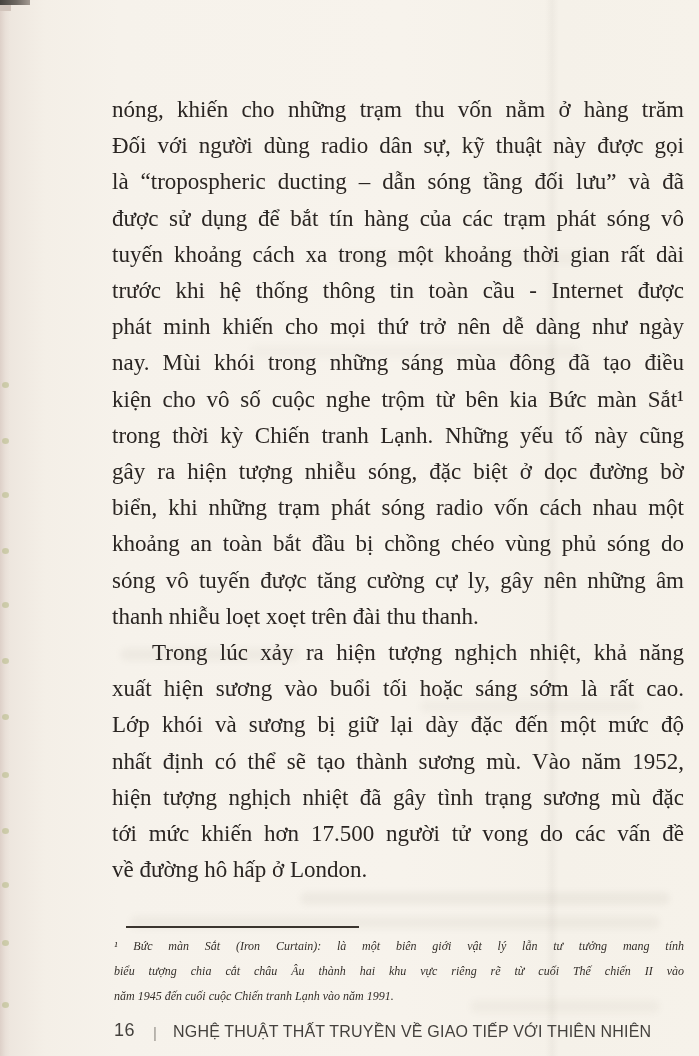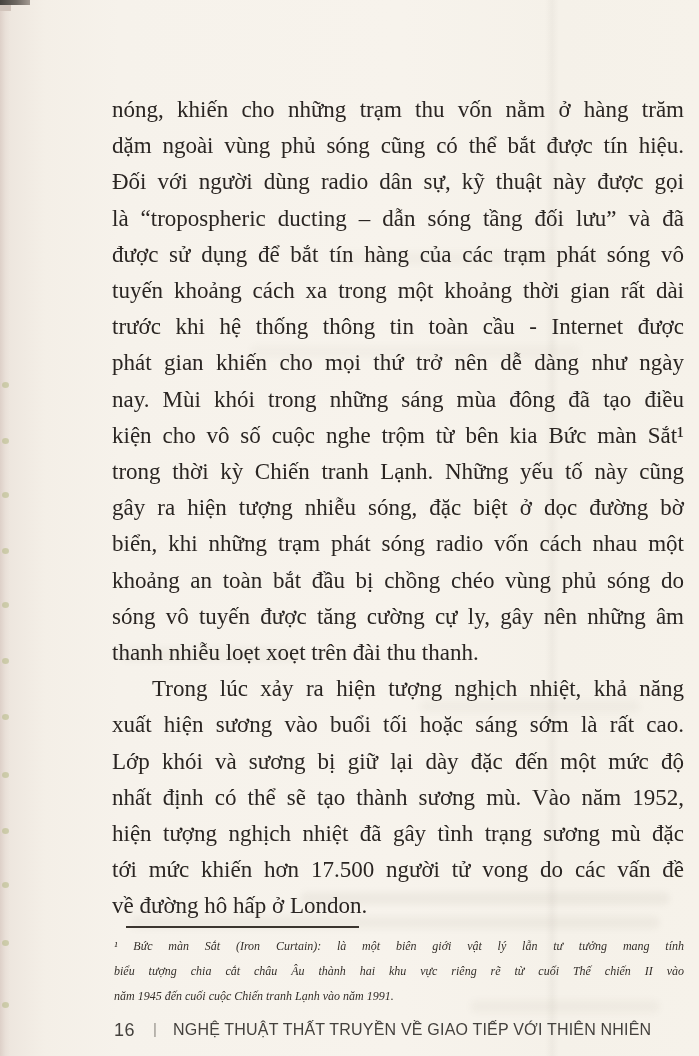--- a/index.html
+++ b/index.html
@@ -101,21 +101,21 @@
   }
   .footnote .line { text-align-last: justify; }
   .footnote .line-last { text-align-last: left; }
   
   .footer {
     position: absolute;
     left: 114px;
     top: 1020px;
     width: 570px;
     display: flex;
-    align-items: flex-start;
+    align-items: flex-end;
     font-family: "Liberation Sans", "DejaVu Sans", sans-serif;
     color: #44413d;
   }
   .footer .page-number {
     font-size: 18px;
     letter-spacing: 0.5px;
   }
   .footer .separator {
     margin: 0 16px 0 18px;
     font-size: 15px;
@@ -156,27 +156,26 @@
   <div class="ghost" style="left:250px; top:345px; width:330px; opacity:0.04"></div>
   <div class="ghost" style="left:120px; top:648px; width:180px; opacity:0.07"></div>
   <div class="ghost" style="left:420px; top:700px; width:220px; opacity:0.05"></div>
   <div class="ghost" style="left:300px; top:892px; width:370px; opacity:0.08"></div>
   <div class="ghost" style="left:130px; top:916px; width:530px; opacity:0.07"></div>
   <div class="ghost" style="left:470px; top:1000px; width:190px; opacity:0.06"></div>
 
   <main class="text-block">
     <div class="para">
       <div class="line">nóng, khiến cho những trạm thu vốn nằm ở hàng trăm</div>
-      <div class="line">dặm ngoài vùng phủ sóng cũng có thể bắt được tín hiệu.</div>
       <div class="line">Đối với người dùng radio dân sự, kỹ thuật này được gọi</div>
       <div class="line">là “tropospheric ducting – dẫn sóng tầng đối lưu” và đã</div>
       <div class="line">được sử dụng để bắt tín hàng của các trạm phát sóng vô</div>
       <div class="line">tuyến khoảng cách xa trong một khoảng thời gian rất dài</div>
       <div class="line">trước khi hệ thống thông tin toàn cầu - Internet được</div>
-      <div class="line">phát gian khiến cho mọi thứ trở nên dễ dàng như ngày</div>
+      <div class="line">phát minh khiến cho mọi thứ trở nên dễ dàng như ngày</div>
       <div class="line">nay. Mùi khói trong những sáng mùa đông đã tạo điều</div>
       <div class="line">kiện cho vô số cuộc nghe trộm từ bên kia Bức màn Sắt¹</div>
       <div class="line">trong thời kỳ Chiến tranh Lạnh. Những yếu tố này cũng</div>
       <div class="line">gây ra hiện tượng nhiễu sóng, đặc biệt ở dọc đường bờ</div>
       <div class="line">biển, khi những trạm phát sóng radio vốn cách nhau một</div>
       <div class="line">khoảng an toàn bắt đầu bị chồng chéo vùng phủ sóng do</div>
       <div class="line">sóng vô tuyến được tăng cường cự ly, gây nên những âm</div>
       <div class="line line-last">thanh nhiễu loẹt xoẹt trên đài thu thanh.</div>
     </div>
     <div class="para">

